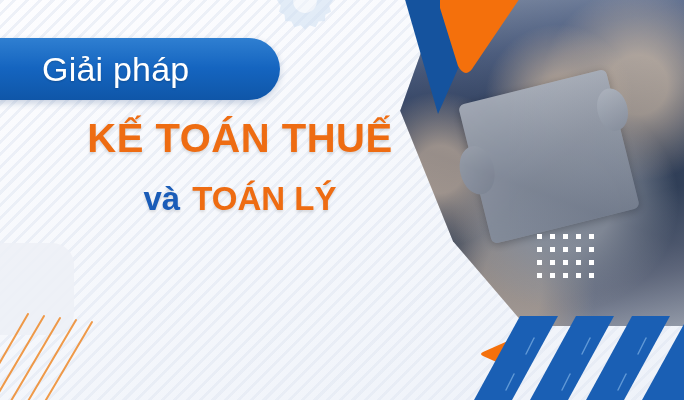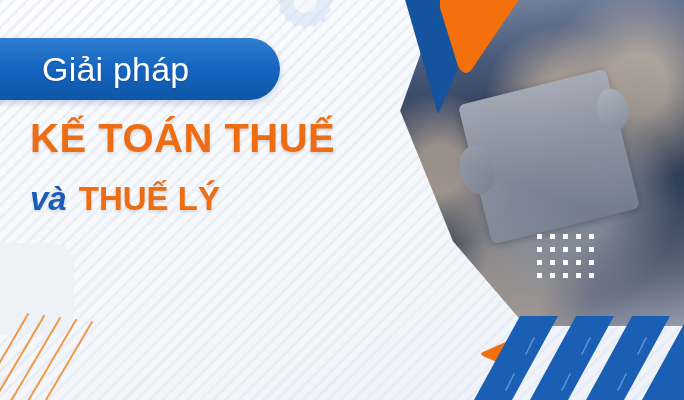--- a/index.html
+++ b/index.html
@@ -52,33 +52,33 @@
   .pill-label{
     margin-left:82px;
     color:#ffffff;
     font-size:34px;font-weight:400;letter-spacing:.2px;
     text-shadow:0 1px 2px rgba(0,0,0,.18);
     white-space:nowrap;
   }
 
   
   .headline{
-    position:absolute;left:30px;top:118px;width:420px;
+    position:absolute;left:30px;top:118px;width:420px;text-align:center;
   }
   .line{white-space:nowrap;font-weight:700;line-height:1;}
   .l1{
     font-size:40px;color:#ee6c12;letter-spacing:.5px;
     text-shadow:0 2px 3px rgba(0,0,0,.14);
     margin-bottom:24px;
   }
   .l2{
     font-size:33px;margin-bottom:26px;
     text-shadow:0 2px 3px rgba(0,0,0,.13);
   }
-  .l2 .blue{color:#1a5cb8;font-style:italic;}
+  .l2 .blue{color:#1a5cb8;}
   .l2 .orange{color:#ee6c12;margin-left:12px;}
   .l3{
     font-size:33px;color:#1a5cb8;
     text-shadow:0 2px 3px rgba(0,0,0,.13);
   }
 
   
   .photo-clip{
     position:absolute;right:0;top:0;width:330px;height:326px;
     overflow:hidden;
@@ -242,17 +242,17 @@
     </svg>
   </div>
 
   <div class="pill">
     <span class="pill-label">Giải pháp</span>
   </div>
 
   <div class="headline">
     <div class="line l1">KẾ TOÁN THUẾ</div>
     <div class="line l2">
-      <span class="blue">và</span><span class="orange">THUẾ LÝ</span>
+      <span class="blue">và</span><span class="orange">TOÁN LÝ</span>
     </div>
   </div>
 
 </div>
 
 </body></html>

